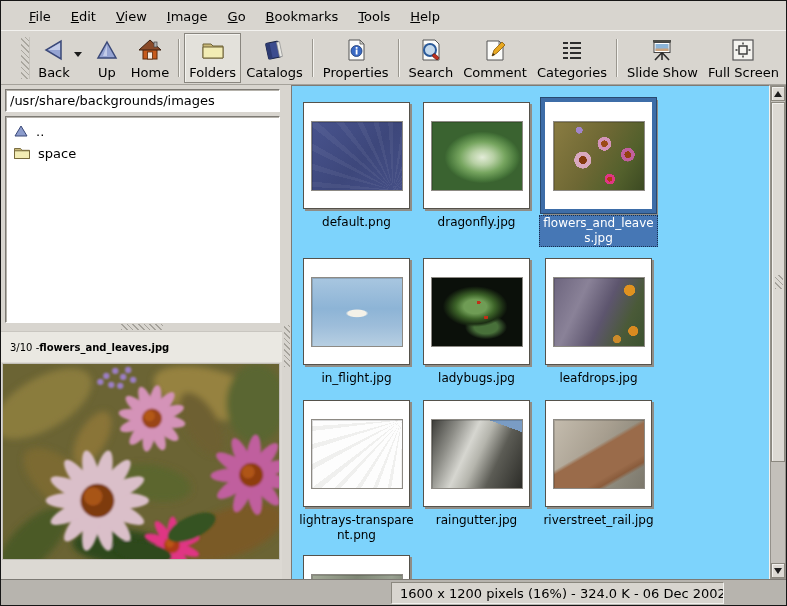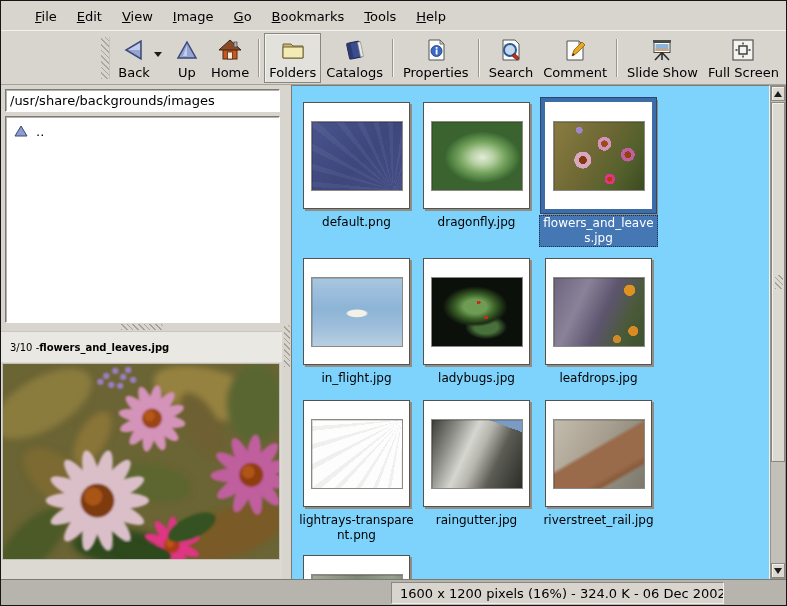--- a/index.html
+++ b/index.html
@@ -1,21 +1,21 @@
 <!DOCTYPE html>
 <html><head>
 <meta charset="utf-8">
 <style>
   * { margin:0; padding:0; box-sizing:border-box; }
   html,body { width:787px; height:606px; }
   body { font-family:"DejaVu Sans", sans-serif; font-size:13px; color:#000; }
   .window { position:relative; width:787px; height:606px; background:#d8d5cf; border:1px solid #161616; overflow:hidden; }
 
   
-  .menubar { position:absolute; left:0; top:1px; width:100%; height:28px; display:flex; align-items:center; padding-left:24px; background:#d8d5cf; }
+  .menubar { position:absolute; left:0; top:1px; width:100%; height:28px; display:flex; align-items:center; padding-left:18px; background:#d8d5cf; }
   .menu-item { padding:5px 10px; cursor:default; }
   .menu-item u { text-decoration:underline; }
 
   
   .toolbar { position:absolute; left:0; top:29px; width:100%; height:55px; display:flex; align-items:stretch; background:#d8d5cf; border-top:1px solid #f2f1ee; border-bottom:1px solid #a5a29b; padding:2px 2px 1px 2px;justify-content:flex-end; }
   .tb-handle { width:9px; margin:4px 3px 4px 1px; background:repeating-linear-gradient(45deg,#aaa79f 0 1px,transparent 1px 4px); border-right:1px solid #c5c2bb; }
   .tb-sep { width:2px; margin:6px 4px; border-left:1px solid #9a978f; border-right:1px solid #f4f3ef; }
   .tb-btn { display:flex; align-items:center; padding:2px 4px; border:1px solid transparent; }
   .tb-btn .col { display:flex; flex-direction:column; align-items:center; justify-content:flex-end; gap:2px; }
   .tb-btn .tb-icon { width:28px; height:26px; display:flex; align-items:center; justify-content:center; }
@@ -197,20 +197,35 @@
             <svg width="26" height="24" viewBox="0 0 26 24">
               <path d="M5,3 h12 l4,4 v15 h-16 z" fill="#fcfcfa" stroke="#555" stroke-width="1"></path>
               <path d="M17,3 l4,4 h-4 z" fill="#d4d4cf" stroke="#555" stroke-width="0.8"></path>
               <polygon points="10,18 12,12 20,4 23,7 15,15" fill="#e8a820" stroke="#8a5c08" stroke-width="0.8"></polygon>
               <polygon points="10,18 11,15 13,17" fill="#3c2c10"></polygon>
             </svg>
           </div>
           <span class="tb-label">Comment</span>
         </div>
       </div>
+      <div class="tb-btn">
+        <div class="col">
+          <div class="tb-icon">
+            <svg width="26" height="24" viewBox="0 0 26 24">
+              <g stroke="#2c2c2c" stroke-width="2">
+                <path d="M4,5 h5 M11,5 h11"></path>
+                <path d="M4,10 h5 M11,10 h11"></path>
+                <path d="M4,15 h5 M11,15 h11"></path>
+                <path d="M4,20 h5 M11,20 h11"></path>
+              </g>
+            </svg>
+          </div>
+          <span class="tb-label">Categories</span>
+        </div>
+      </div>
       <div class="tb-sep"></div>
       <div class="tb-btn">
         <div class="col">
           <div class="tb-icon">
             <svg width="28" height="24" viewBox="0 0 28 24">
               <rect x="5" y="2" width="18" height="2.5" fill="#4c4c48"></rect>
               <rect x="6" y="4.5" width="16" height="10" fill="#fff" stroke="#444" stroke-width="1"></rect>
               <rect x="7.5" y="6" width="13" height="7" fill="#8cb4d8"></rect>
               <rect x="7.5" y="10.5" width="13" height="2.5" fill="#caa27c"></rect>
               <path d="M14,14.5 L7,22 M14,14.5 L21,22 M14,14.5 L14,22" stroke="#2c2c2c" stroke-width="1.6"></path>
@@ -236,20 +251,29 @@
   <div class="main">
     <input class="path-entry" value="/usr/share/backgrounds/images" style="">
     <div class="folder-list" id="folderlist">
         <div class="folder-row">
           <span style="display: flex;">
             <svg width="16" height="14" viewBox="0 0 16 14">
               <polygon points="8,2 14,12 2,12" fill="#8c9ccc" stroke="#3a4878" stroke-width="1"></polygon>
             </svg>
           </span>
           <span>..</span>
+        </div>
+        <div class="folder-row">
+          <span style="display: flex;">
+            <svg width="18" height="14" viewBox="0 0 18 14">
+              <path d="M1.5,2.5 h6 l1.5,1.8 h7.5 v8.2 h-15 z" fill="#c9b878" stroke="#6e6236" stroke-width="0.9"></path>
+              <path d="M1.5,4.8 h15 v7.7 h-15 z" fill="#f2ecb4" stroke="#6e6236" stroke-width="0.9"></path>
+            </svg>
+          </span>
+          <span>space</span>
         </div>
       </div>
 
     <div class="h-splitter">
         <div class="grip"></div>
       </div>
 
     <div class="info-bar">
       <span>3/10 - </span>
         <b>flowers_and_leaves.jpg</b>

